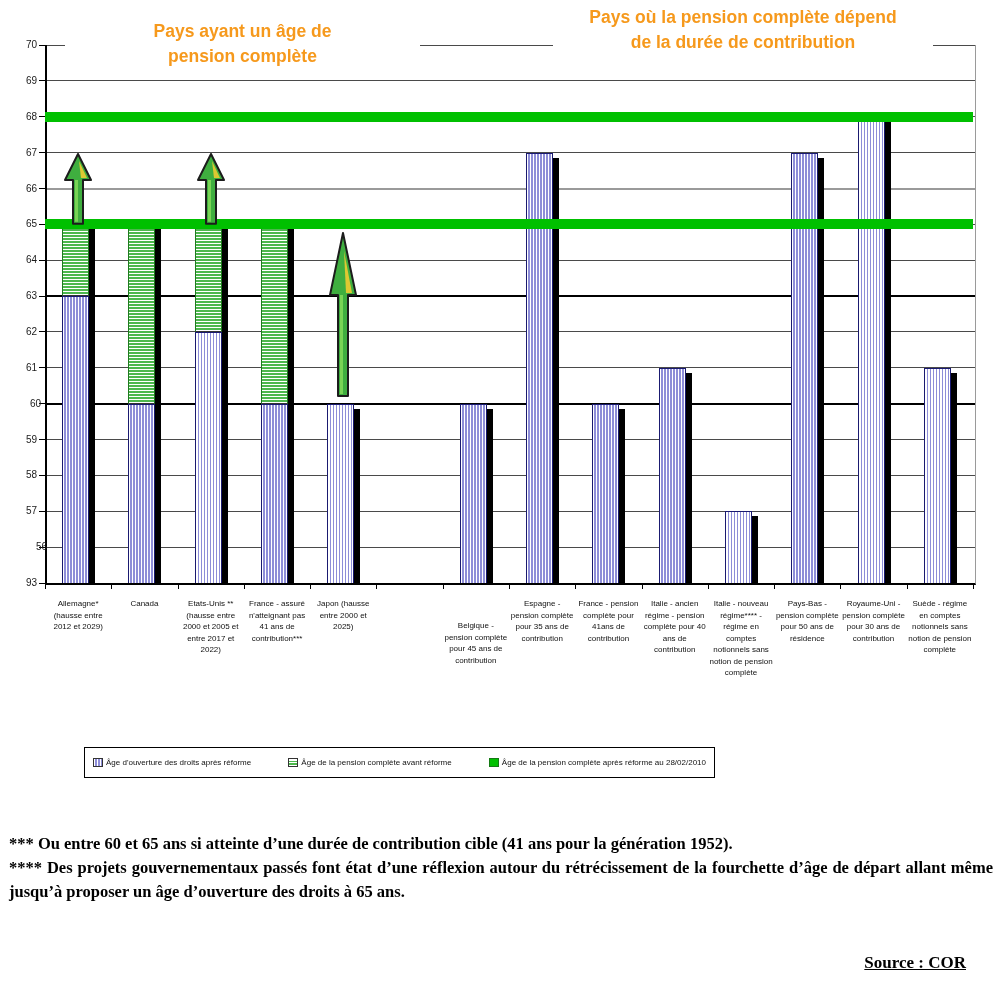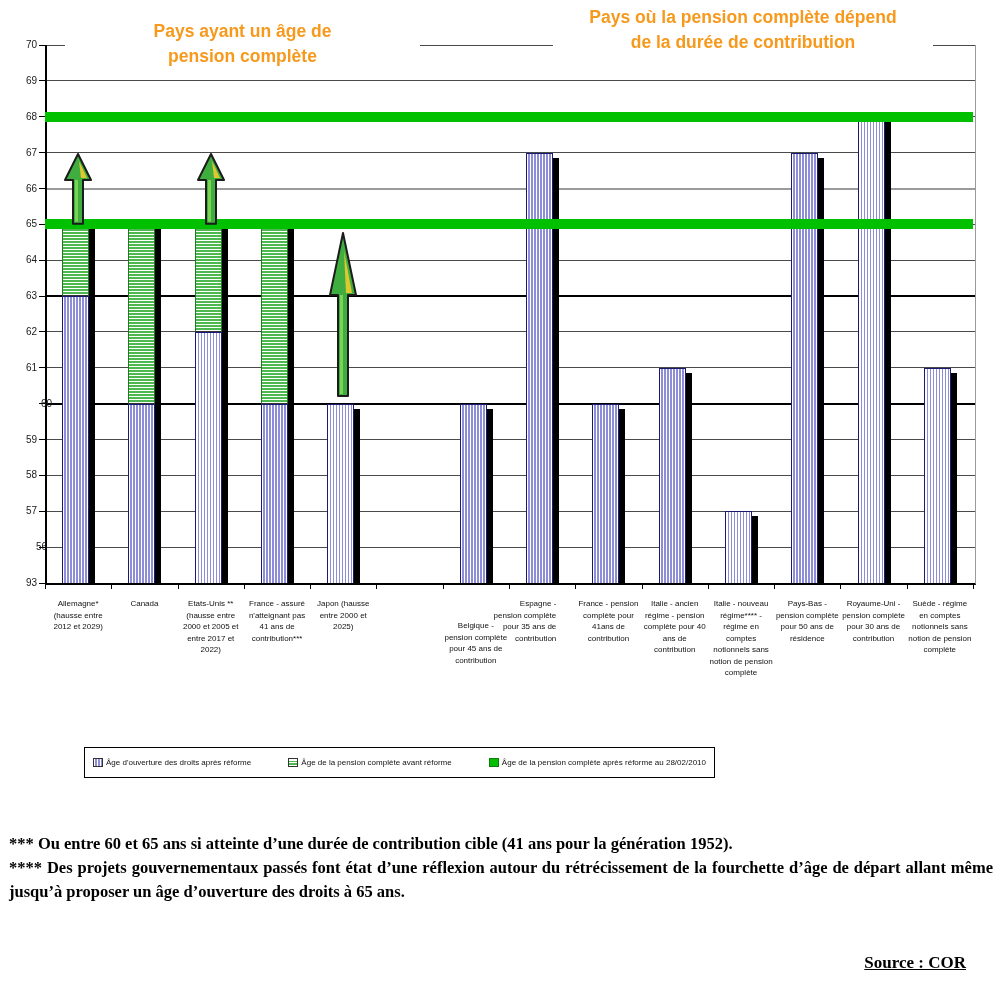--- a/index.html
+++ b/index.html
@@ -100,21 +100,21 @@
     <div class="ylab" style="left: 11px; top: 577px;">93</div>
     <div class="ytick" style="left: 39px; top: 546.6px;"></div>
     <div class="ylab" style="left: 21px; top: 541.1px;">56</div>
     <div class="ytick" style="left: 39px; top: 510.8px;"></div>
     <div class="ylab" style="left: 11px; top: 505.3px;">57</div>
     <div class="ytick" style="left: 39px; top: 474.9px;"></div>
     <div class="ylab" style="left: 11px; top: 469.4px;">58</div>
     <div class="ytick" style="left: 39px; top: 439px;"></div>
     <div class="ylab" style="left: 11px; top: 433.5px;">59</div>
     <div class="ytick" style="left: 39px; top: 403.2px;"></div>
-    <div class="ylab" style="left: 26px; top: 397.7px;">60</div>
+    <div class="ylab" style="left: 15px; top: 397.7px;">60</div>
     <div class="ytick" style="left: 39px; top: 367.3px;"></div>
     <div class="ylab" style="left: 11px; top: 361.8px;">61</div>
     <div class="ytick" style="left: 39px; top: 331.4px;"></div>
     <div class="ylab" style="left: 11px; top: 325.9px;">62</div>
     <div class="ytick" style="left: 39px; top: 295.6px;"></div>
     <div class="ylab" style="left: 11px; top: 290.1px;">63</div>
     <div class="ytick" style="left: 39px; top: 259.7px;"></div>
     <div class="ylab" style="left: 11px; top: 254.2px;">64</div>
     <div class="ytick" style="left: 39px; top: 223.8px;"></div>
     <div class="ylab" style="left: 11px; top: 218.3px;">65</div>
@@ -160,21 +160,21 @@
     <div class="bar-green" style="left: 261px; top: 224.3px; width: 27px; height: 179.3px;"></div>
     <div class="xlab" style="left: 244.9px; top: 598px; width: 64.3px;">France - assuré n'atteignant pas 41 ans de contribution***</div>
     <div class="bar-shadow" style="left: 354.3px; top: 408.7px; width: 6px; height: 174.3px;"></div>
     <div class="bar-blue" style="left: 327.3px; top: 403.7px; width: 27px; height: 179.3px;"></div>
     <div class="xlab" style="left: 311.1px; top: 598px; width: 64.3px;">Japon (hausse entre 2000 et 2025)</div>
     <div class="bar-shadow" style="left: 486.9px; top: 408.7px; width: 6px; height: 174.3px;"></div>
     <div class="bar-blue" style="left: 459.9px; top: 403.7px; width: 27px; height: 179.3px;"></div>
     <div class="xlab" style="left: 443.7px; top: 620px; width: 64.3px;">Belgique - pension complète pour 45 ans de contribution</div>
     <div class="bar-shadow" style="left: 553.1px; top: 157.6px; width: 6px; height: 425.4px;"></div>
     <div class="bar-blue" style="left: 526.1px; top: 152.6px; width: 27px; height: 430.4px;"></div>
-    <div class="xlab" style="left: 492px; top: 598px; width: 64.3px; text-align: right;">Espagne - pension complète pour 35 ans de contribution</div>
+    <div class="xlab" style="left: 510px; top: 598px; width: 64.3px;">Espagne - pension complète pour 35 ans de contribution</div>
     <div class="bar-shadow" style="left: 619.4px; top: 408.7px; width: 6px; height: 174.3px;"></div>
     <div class="bar-blue" style="left: 592.4px; top: 403.7px; width: 27px; height: 179.3px;"></div>
     <div class="xlab" style="left: 576.3px; top: 598px; width: 64.3px;">France - pension complète pour 41ans de contribution</div>
     <div class="bar-shadow" style="left: 685.7px; top: 372.8px; width: 6px; height: 210.2px;"></div>
     <div class="bar-blue" style="left: 658.7px; top: 367.8px; width: 27px; height: 215.2px;"></div>
     <div class="xlab" style="left: 642.6px; top: 598px; width: 64.3px;">Italie - ancien régime - pension complète pour 40 ans de contribution</div>
     <div class="bar-shadow" style="left: 752px; top: 516.3px; width: 6px; height: 66.7px;"></div>
     <div class="bar-blue" style="left: 725px; top: 511.3px; width: 27px; height: 71.7px;"></div>
     <div class="xlab" style="left: 708.9px; top: 598px; width: 64.3px;">Italie - nouveau régime**** - régime en comptes notionnels sans notion de pension complète</div>
     <div class="bar-shadow" style="left: 818.3px; top: 157.6px; width: 6px; height: 425.4px;"></div>

